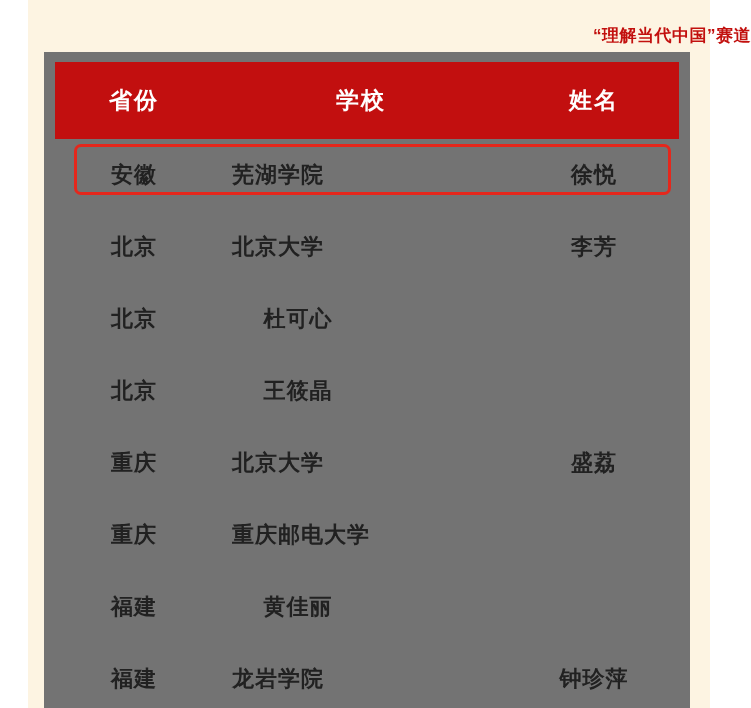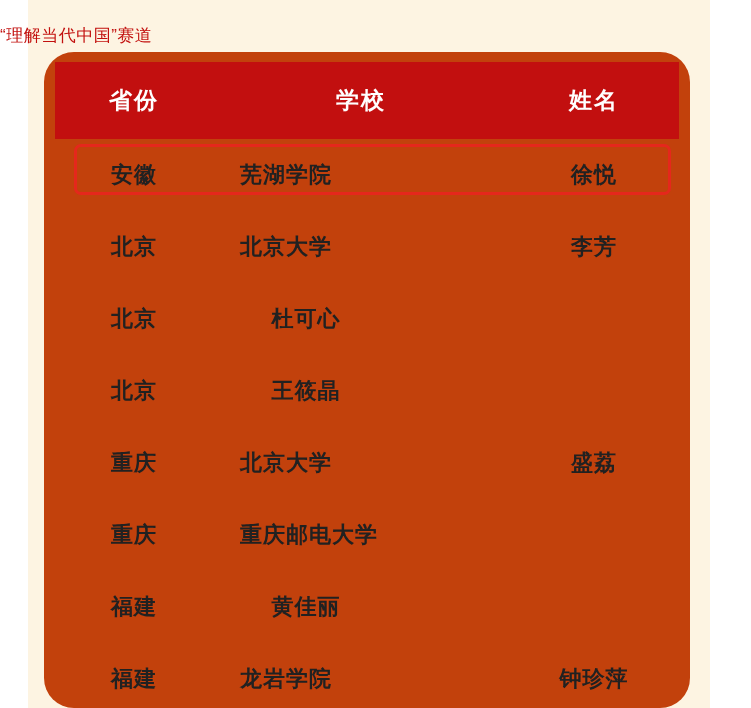--- a/index.html
+++ b/index.html
@@ -13,35 +13,34 @@
   .panel {
     position: absolute;
     left: 28px; top: 0;
     width: 682px; height: 708px;
     background: #fdf4e2;
   }
   .page-title {
     position: absolute;
     top: 24px; left: 0;
     width: 100%;
-    text-align: left;
+    text-align: right;
     font-family: "Liberation Sans", "DejaVu Sans", sans-serif;
-    font-weight: normal;
+    font-weight: bold;
     font-size: 17px;
     letter-spacing: 0.5px;
     color: #c2100e;
   }
   .card {
     position: absolute;
     left: 44px; top: 52px;
     width: 646px; height: 656px;
-    background: #c2410c;
+    background: #737373;
     padding: 10px 11px 0 11px;
     overflow: hidden;
-    border-radius: 30px;
   }
   .thead {
     display: flex;
     align-items: center;
     height: 77px;
     background: #c20f0f;
     color: #ffffff;
     font-size: 23px;
     font-weight: bold;
     letter-spacing: 2px;
@@ -52,21 +51,20 @@
   .col-name     { width: 170px; text-align: center; }
   .tbody .row {
     position: relative;
     display: flex;
     align-items: center;
     height: 72px;
     font-size: 22px;
     font-weight: 700;
     color: #212121;
     letter-spacing: 1px;
-    gap: 8px;
   }
   .row .highlight-ring {
     display: none;
     position: absolute;
     left: 19px; right: 8px; top: 5px;
     height: 51px;
     border: 3px solid #e5271c;
     border-radius: 7px;
     pointer-events: none;
   }

